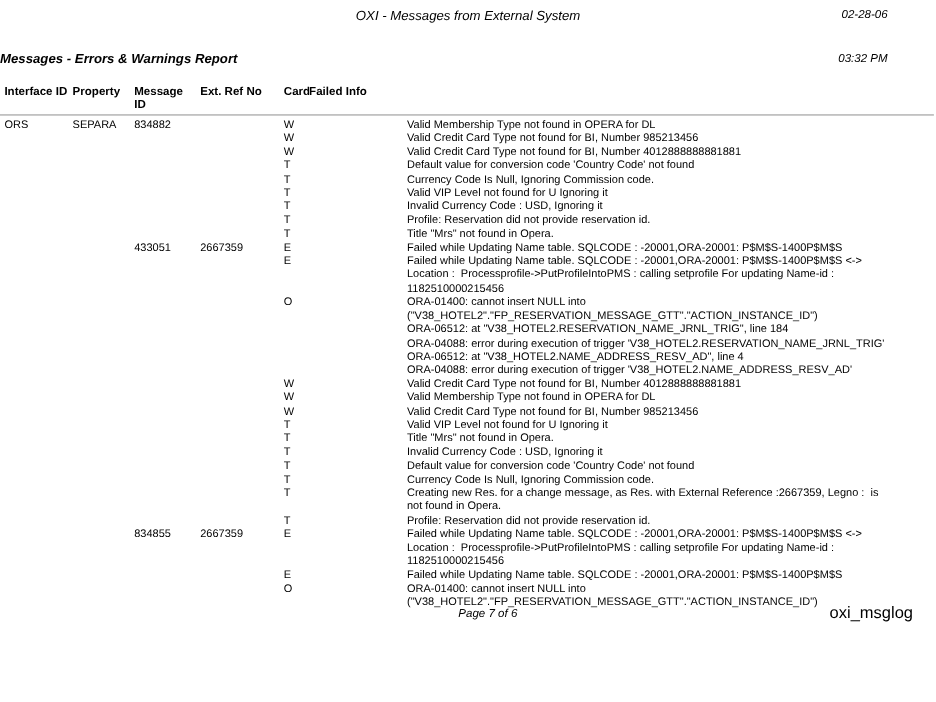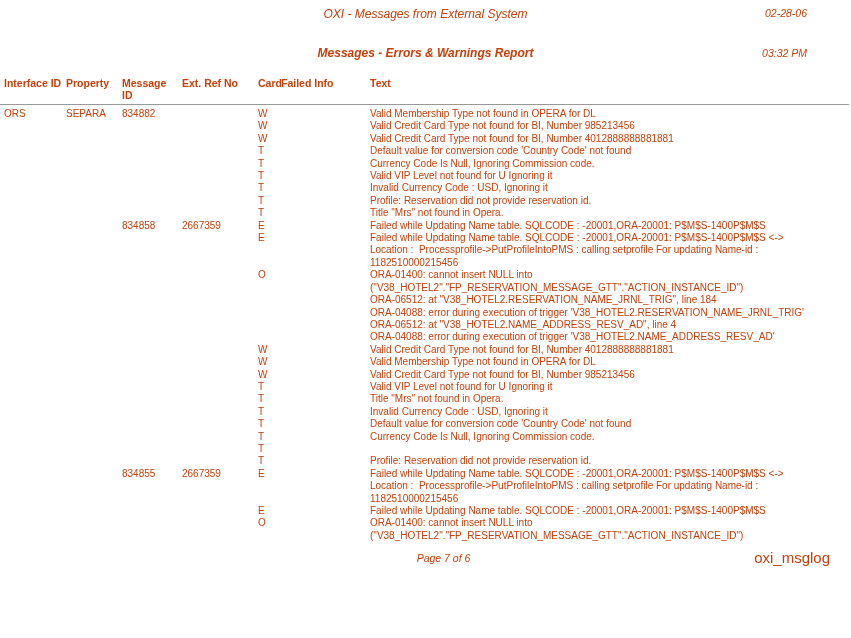--- a/index.html
+++ b/index.html
@@ -1,28 +1,28 @@
 <!DOCTYPE html>
 <html><head>
 <meta charset="utf-8">
 <style>
   html,body { margin:0; padding:0; background:#fff; }
   .page {
     position:relative; width:851px; height:638px;
-    background:#ffffff; color:#c2410c;
+    background:#ffffff; color:#000000;
     font-family:"Liberation Sans", sans-serif;
     overflow:hidden;
   }
   .title {
     position:absolute; top:8px; left:0; width:851px;
     text-align:center; font-style:italic; font-size:12px; line-height:13px;
   }
   .subtitle {
     position:absolute; top:47px; left:0; width:851px;
-    text-align:center; font-style:italic; font-weight:bold; font-size:12px; line-height:13px;
+    font-style:italic; font-weight:bold; font-size:12px; line-height:13px;
   }
   .hdr-date, .hdr-time {
     position:absolute; right:44px; font-style:italic; font-size:10.5px; line-height:11px;text-align:center;
   }
   .hdr-date { top:8px; }
   .hdr-time { top:48px; }
   .report-table { position:absolute; top:77px; left:4px; width:843px; }
   .headrow { display:flex; font-weight:bold; font-size:10.5px; line-height:12px; }
   .hrule { border:none; border-top:1px solid #999; margin:3px 0 0 -4px; width:849px; }
   .tbody { margin-top:3px; }
@@ -50,21 +50,20 @@
   <div class="hdr-time">03:32 PM</div>
 
   <div class="report-table">
     <div class="headrow" id="col-headers">
         <div class="cell c0">Interface ID</div>
         <div class="cell c1">Property</div>
         <div class="cell c2">Message ID</div>
         <div class="cell c3">Ext. Ref No</div>
         <div class="cell c4">Card</div>
         <div class="cell c5">Failed Info</div>
-        <div class="cell c6">Text</div>
       </div>
     <hr class="hrule">
     <div class="tbody" id="table-body">
         <div class="trow">
           <div class="cell c0">ORS</div>
           <div class="cell c1">SEPARA</div>
           <div class="cell c2">834882</div>
           <div class="cell c3"></div>
           <div class="cell c4">W</div>
           <div class="cell c5"></div>
@@ -138,21 +137,21 @@
           <div class="cell c1"></div>
           <div class="cell c2"></div>
           <div class="cell c3"></div>
           <div class="cell c4">T</div>
           <div class="cell c5"></div>
           <div class="cell c6">Title "Mrs" not found in Opera.</div>
         </div>
         <div class="trow">
           <div class="cell c0"></div>
           <div class="cell c1"></div>
-          <div class="cell c2">834858</div>
+          <div class="cell c2">433051</div>
           <div class="cell c3">2667359</div>
           <div class="cell c4">E</div>
           <div class="cell c5"></div>
           <div class="cell c6">Failed while Updating Name table. SQLCODE : -20001,ORA-20001: P$M$S-1400P$M$S</div>
         </div>
         <div class="trow">
           <div class="cell c0"></div>
           <div class="cell c1"></div>
           <div class="cell c2"></div>
           <div class="cell c3"></div>
@@ -248,20 +247,22 @@
           <div class="cell c5"></div>
           <div class="cell c6">Currency Code Is Null, Ignoring Commission code.</div>
         </div>
         <div class="trow">
           <div class="cell c0"></div>
           <div class="cell c1"></div>
           <div class="cell c2"></div>
           <div class="cell c3"></div>
           <div class="cell c4">T</div>
           <div class="cell c5"></div>
+          <div class="cell c6">Creating new Res. for a change message, as Res. with External Reference :2667359, Legno :  is
+not found in Opera.</div>
         </div>
         <div class="trow">
           <div class="cell c0"></div>
           <div class="cell c1"></div>
           <div class="cell c2"></div>
           <div class="cell c3"></div>
           <div class="cell c4">T</div>
           <div class="cell c5"></div>
           <div class="cell c6">Profile: Reservation did not provide reservation id.</div>
         </div>

